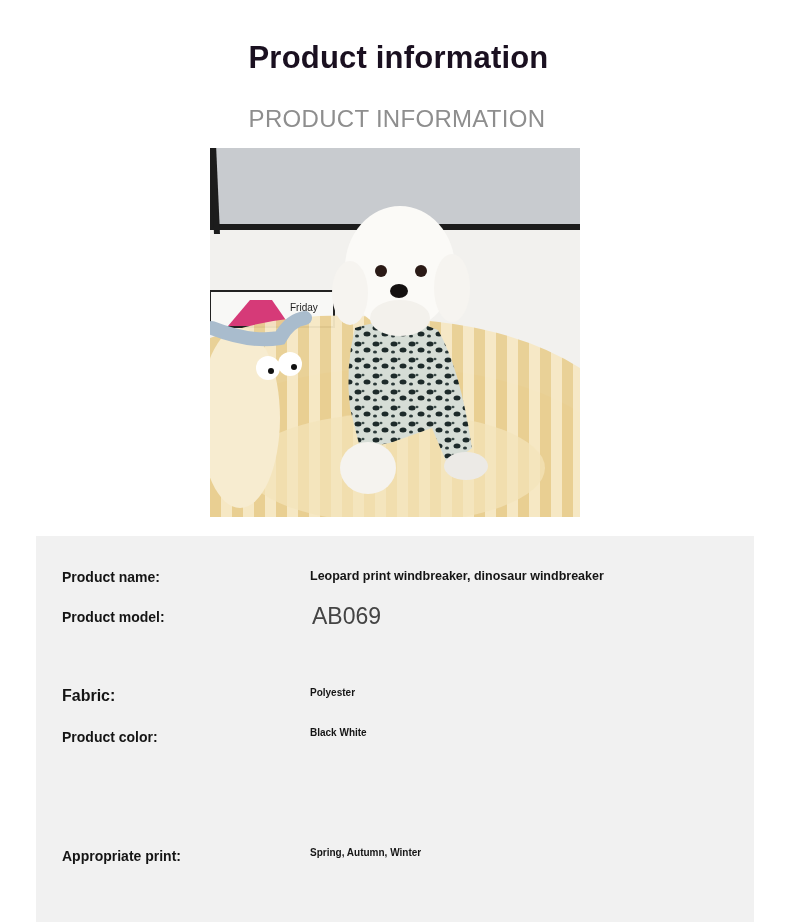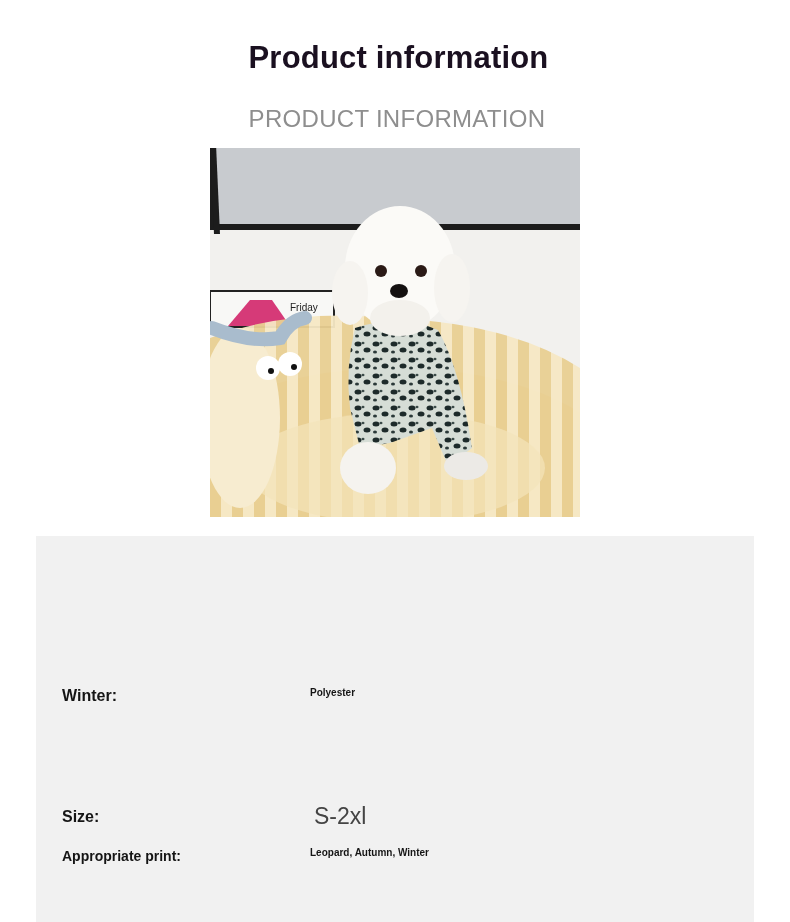--- a/index.html
+++ b/index.html
@@ -67,25 +67,33 @@
     <ellipse cx="140" cy="145" rx="18" ry="32" fill="#f6f4f0"></ellipse>
     <ellipse cx="242" cy="140" rx="18" ry="34" fill="#f6f4f0"></ellipse>
     <ellipse cx="190" cy="170" rx="30" ry="18" fill="#f3f1ec"></ellipse>
     <circle cx="171" cy="123" r="6" fill="#2a1a16"></circle>
     <circle cx="211" cy="123" r="6" fill="#2a1a16"></circle>
     <ellipse cx="189" cy="143" rx="9" ry="7" fill="#141010"></ellipse>
   </svg>
 </div>
 
 <div class="panel">
+  <div class="row" style="top:30px">
+    <span class="lbl" style="top:3px">Product name:</span>
+    <span class="val small" style="top:3px">Leopard print windbreaker, dinosaur windbreaker</span>
+  </div>
+  <div class="row" style="top:70px">
+    <span class="lbl" style="top:3px">Product model:</span>
+    <span class="val light" style="top:-3px">AB069</span>
+  </div>
   <div class="row" style="top:150px">
-    <span class="lbl" style="top:1px;font-size:16px">Winter:</span>
+    <span class="lbl" style="top:1px;font-size:16px">Fabric:</span>
     <span class="val" style="top:1px">Polyester</span>
   </div>
-  <div class="row" style="top:270px">
-    <span class="lbl" style="top:2px;font-size:16px">Size:</span>
-    <span class="val light" style="top:-3px;left:278px">S-2xl</span>
+  <div class="row" style="top:190px">
+    <span class="lbl" style="top:3px">Product color:</span>
+    <span class="val" style="top:1px">Black White</span>
   </div>
   <div class="row" style="top:310px">
     <span class="lbl" style="top:2px">Appropriate print:</span>
-    <span class="val" style="top:1px">Leopard, Autumn, Winter</span>
+    <span class="val" style="top:1px">Spring, Autumn, Winter</span>
   </div>
 </div>
 
 </body></html>

